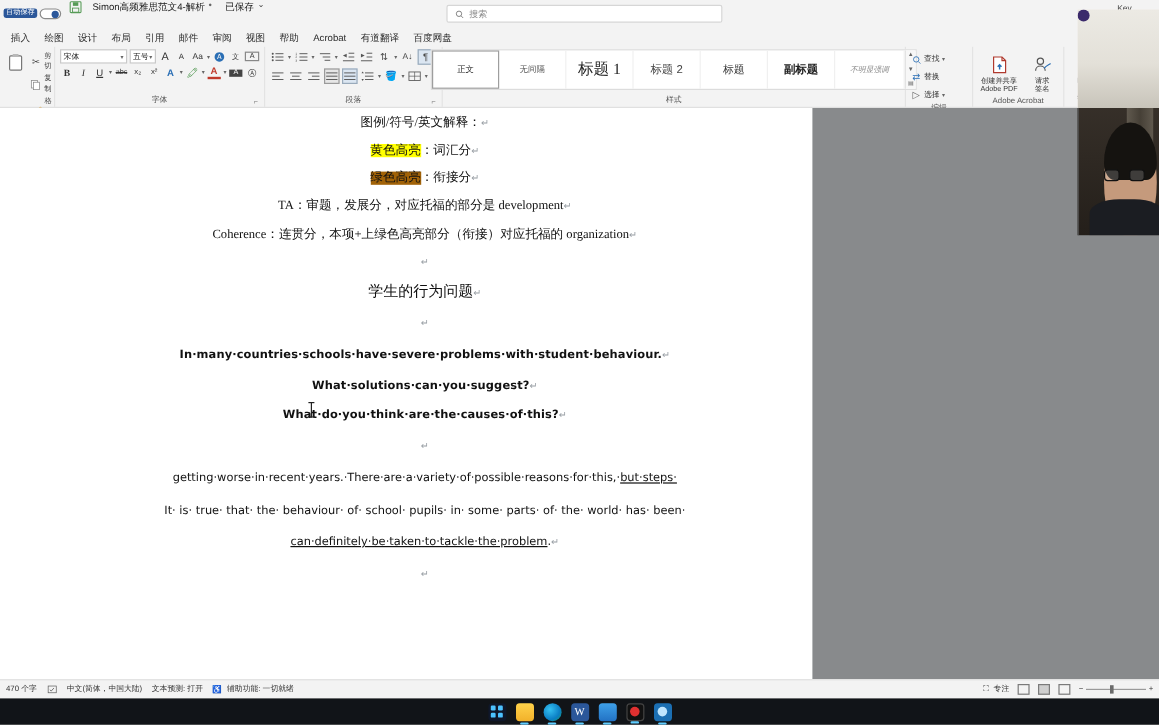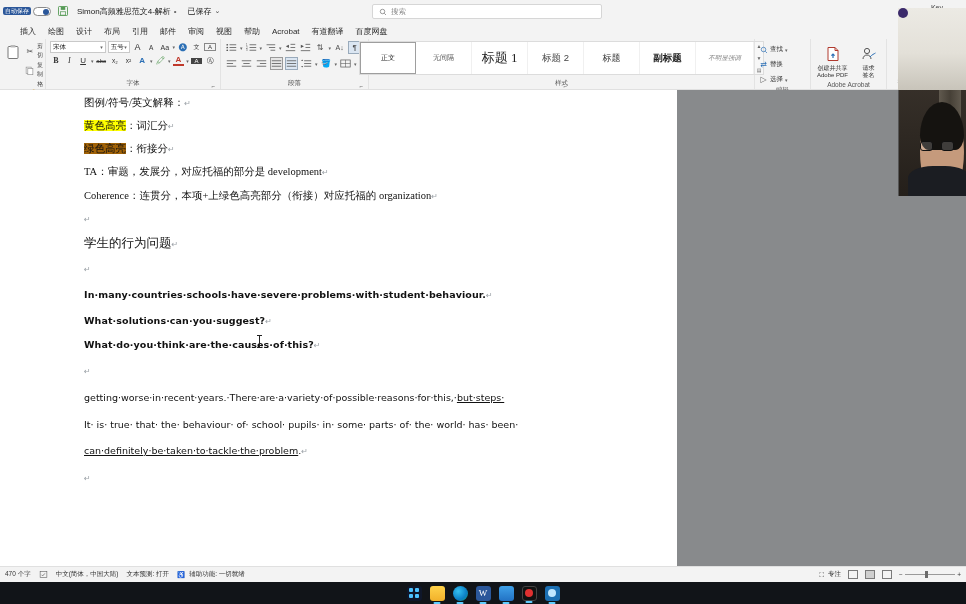--- a/index.html
+++ b/index.html
@@ -12,21 +12,21 @@
   .app {
     position: relative;
     width: 966px; height: 604px;
     background: #f3f3f3;
   }
 
   
   .titlebar {
     position: absolute; top: 0; left: 0; width: 947px; height: 22px;
     background: #f3f3f3;
-    display: flex; align-items: center;
+    display: flex; 
     font-size: 8px; color: #333;
   }
   .tb-autosave {
     display: flex; align-items: center; gap: 2px;
     margin-left: 3px;
   }
   .as-label { font-size: 6px; color: #fff; background: #2b579a;
     border-radius: 2px; padding: 1px 2px; line-height: 1; }
   .toggle {
     width: 18px; height: 9px; border-radius: 5px;
@@ -54,21 +54,21 @@
     display: flex; align-items: center; gap: 8px;
     font-size: 7px; color: #444;
   }
 
   
   .menubar {
     position: absolute; top: 23px; left: 0; width: 966px; height: 16px;
     background: #f3f3f3;
     display: flex; align-items: center;
     font-size: 8px; color: #2b2b2b;
-    padding-left: 14px;
+    padding-left: 3px;
   }
   .menubar .mi { padding: 1px 6px; white-space: nowrap; cursor: default; }
 
   
   .ribbon {
     position: absolute; top: 39px; left: 0; width: 966px; height: 51px;
     background: #f3f3f3;
     border-bottom: 1px solid #e0e0e0;
     display: flex; align-items: stretch;
     font-size: 7px; color: #333;
@@ -154,21 +154,21 @@
   }
   .page {
     position: absolute; left: 0; top: 0; width: 677px; height: 476px;
     background: #ffffff;
   }
   .doccontent {
     position: absolute; left: 84px; top: 8px; width: 540px;
     font-family: "Liberation Serif", serif;
     font-size: 10.5px; color: #111; line-height: 1;
   }
-  .p { margin-bottom: 12.5px; white-space: nowrap; }
+  .p { margin-bottom: 12.5px; white-space: nowrap; text-align: center; }
   .pilcrow { color: #9aa0a6; font-family: "DejaVu Sans", sans-serif; font-size: 8px; }
   .hl-yellow { background: #ffff00; }
   .hl-green { background: #a16207; }
   .u-line { text-decoration: underline; }
   .bold-en { font-weight: bold; font-family: "DejaVu Sans", sans-serif; font-size: 9.5px; letter-spacing: .1px;}
   .plain-en { font-family: "DejaVu Sans", sans-serif; font-size: 9.5px; }
   .heading-cn { font-family: "Liberation Serif", serif; font-size: 12.5px; }
   .cn { font-family: "Liberation Serif", serif; }
   .ibeam {
     position: absolute; left: 259px; top: 245px;

